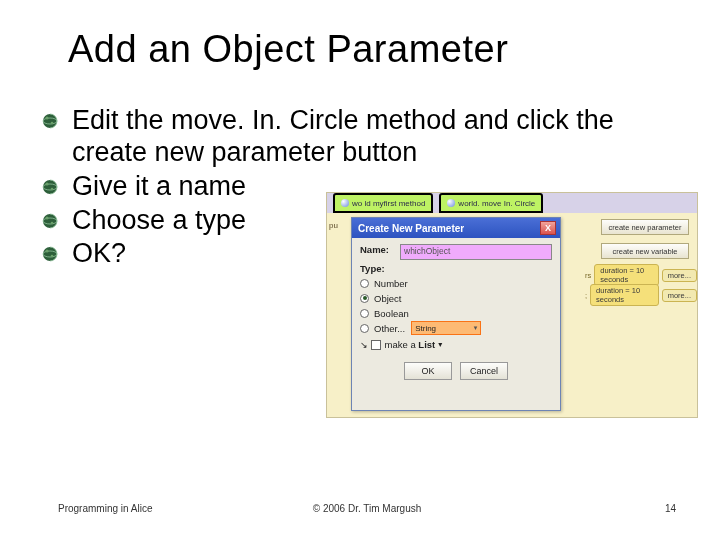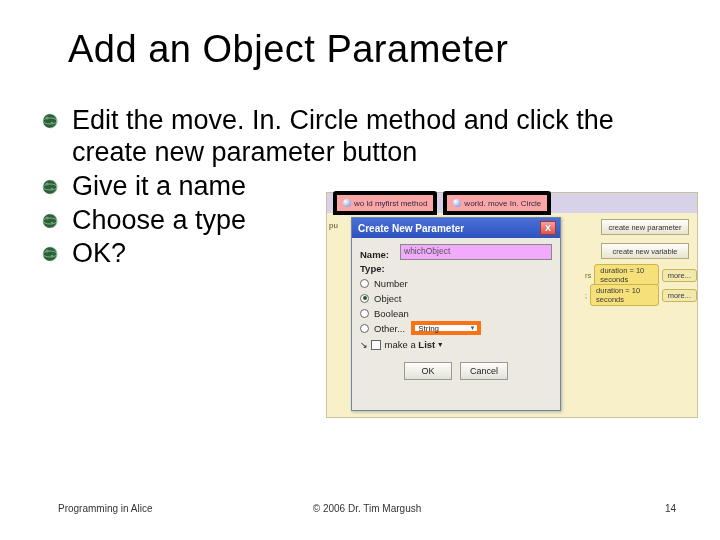--- a/index.html
+++ b/index.html
@@ -47,22 +47,22 @@
   }
   
   .tabs {
     position: absolute; left: 0; top: 0; right: 0; height: 20px;
     background: #d7d2e8;
     display: flex; align-items: center;
   }
   .tab {
     margin-left: 6px;
     height: 16px;
-    background: #fca5a5;
-    border: 4px solid #000000;
+    background: #bef264;
+    border: 2px solid #000000;
     border-radius: 3px 3px 0 0;
     font-size: 8px;
     display:flex; align-items:center;
     padding: 8px 6px;
     color: #2a2a4a;
   }
   .tab .dot {
     width: 8px; height:8px; border-radius:50%;
     background: radial-gradient(circle at 30% 30%, #fff, #6a8ae0);
     margin-right: 3px;
@@ -125,41 +125,41 @@
   .dlg-title .spacer { flex:1; }
   .dlg-close {
     width: 16px; height:14px;
     background: linear-gradient(#f2a39a,#d9534f);
     border: 1px solid #a33;
     color:#fff; font-size:9px;
     display:flex;align-items:center;justify-content:center;
     font-weight:bold;
   }
   .dlg-body { padding: 6px 8px; font-size: 9.5px; color:#222; }
-  .row { display:flex; align-items:flex-end; margin-bottom:0; }
+  .row { display:flex; align-items:flex-start; margin-bottom:0; }
   .row .lbl { width: 40px; font-weight:bold; }
   .field {
     flex:1; height:16px;
     background:#f0abfc; border:1px solid #888;
     font-size:8.5px; padding:1px 3px; color:#555;
   }
   .grouplbl { font-weight:bold; margin: 3px 0 2px 0; }
   .radio { display:flex; align-items:center; height:14px; margin:1px 0; }
   .radio .r {
     width:9px;height:9px;border:1px solid #666;border-radius:50%;
     margin-right:5px; position:relative; background:#fff;
   }
   .radio.sel .r::after{
     content:""; position:absolute; left:1.5px; top:1.5px;
     width:4px;height:4px;border-radius:50%;background:#2a5a2a;
   }
   .other-row { display:flex; align-items:center; }
   .other-row .sel {
     margin-left:6px; height:14px; min-width:70px;
-    background:#ffffff; border:4px solid #f97316;
+    background:#fdba74; border:1px solid #f97316;
     font-size:8px; display:flex; align-items:center; padding:0 3px;
     justify-content:space-between;
   }
   .other-row .sel .chev { font-size:7px; color:#555; }
   .listrow { display:flex; align-items:center; margin-top:4px; }
   .listrow .cb {
     width:10px;height:10px;border:1px solid #666;background:#fff;margin-right:4px;
   }
   .listrow .arrow { margin-right:3px; font-size:9px; }
   .btnrow {

